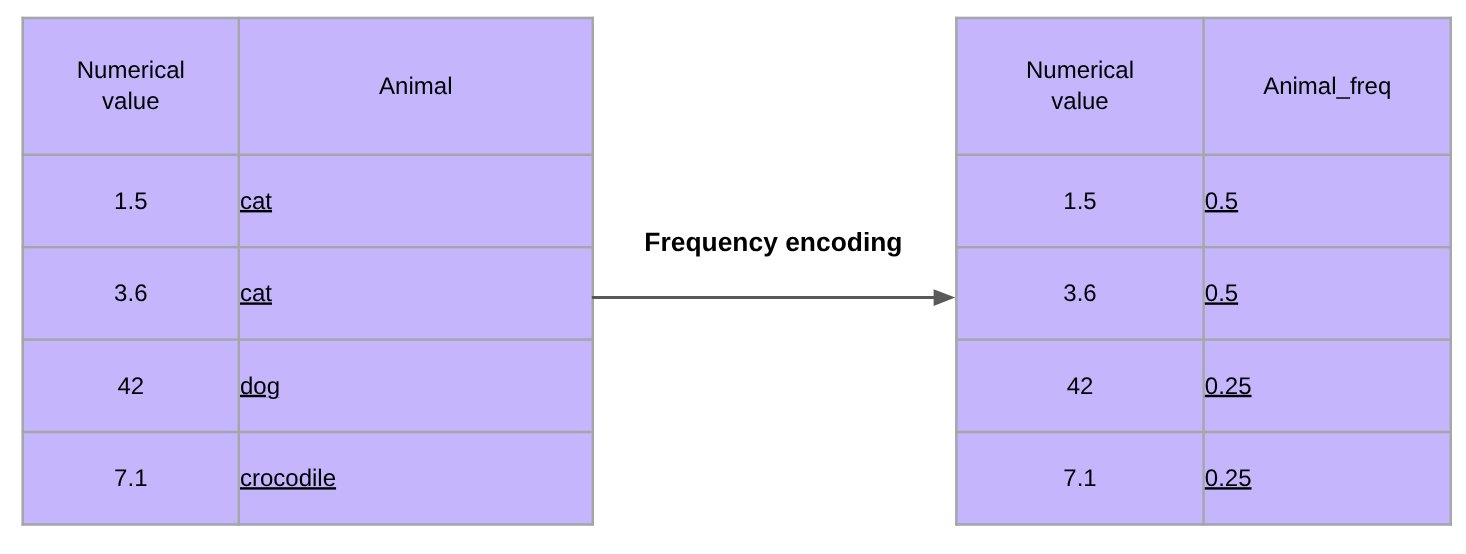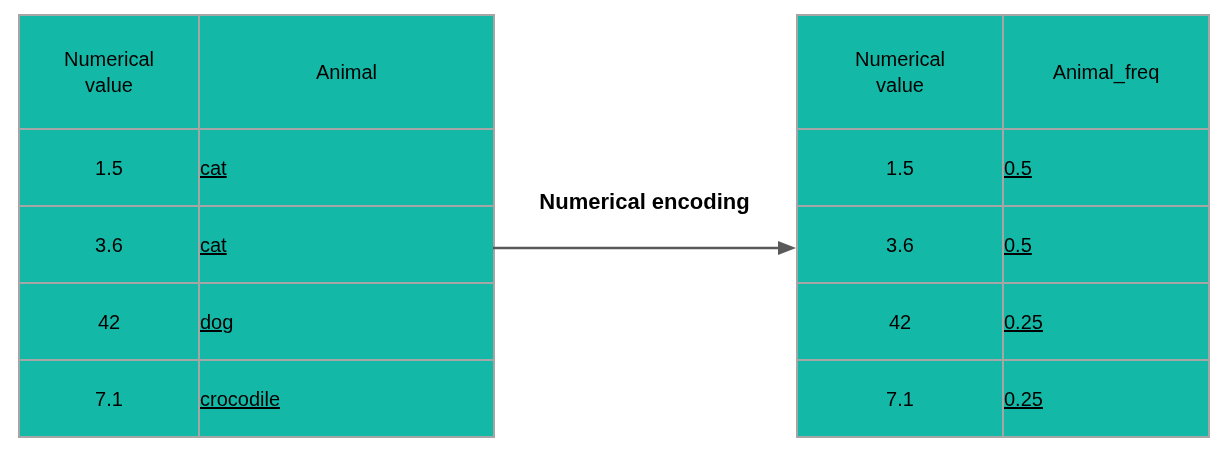--- a/index.html
+++ b/index.html
@@ -12,21 +12,21 @@
     position: relative;
     width: 1222px;
     height: 462px;
     background: #ffffff;
     overflow: hidden;
   }
   table.tbl {
     position: absolute;
     border-collapse: collapse;
     table-layout: fixed;
-    background: #14b8a6;
+    background: #c4b5fd;
   }
   table.tbl td, table.tbl th {
     border: 2px solid #a6a6a6;
     font-size: 20px;
     font-weight: 400;
     color: #000000;
     vertical-align: middle;
     padding: 0;
     line-height: 1.3;
   }
@@ -87,21 +87,21 @@
         <td class="cell-center">42</td>
         <td class="cell-left">dog</td>
       </tr>
       <tr class="data-row">
         <td class="cell-center">7.1</td>
         <td class="cell-left">crocodile</td>
       </tr>
     </tbody>
   </table>
 
-  <div class="arrow-label">Numerical encoding</div>
+  <div class="arrow-label">Frequency encoding</div>
 
   <svg class="arrow-svg" viewBox="0 0 303 18" xmlns="http://www.w3.org/2000/svg">
     <line x1="0" y1="9" x2="287" y2="9" stroke="#595959" stroke-width="2.5"></line>
     <polygon points="285,2 303,9 285,16" fill="#595959"></polygon>
   </svg>
 
   <table class="tbl tbl-right">
     <colgroup>
         <col style="width:206px">
         <col style="width:206px">

